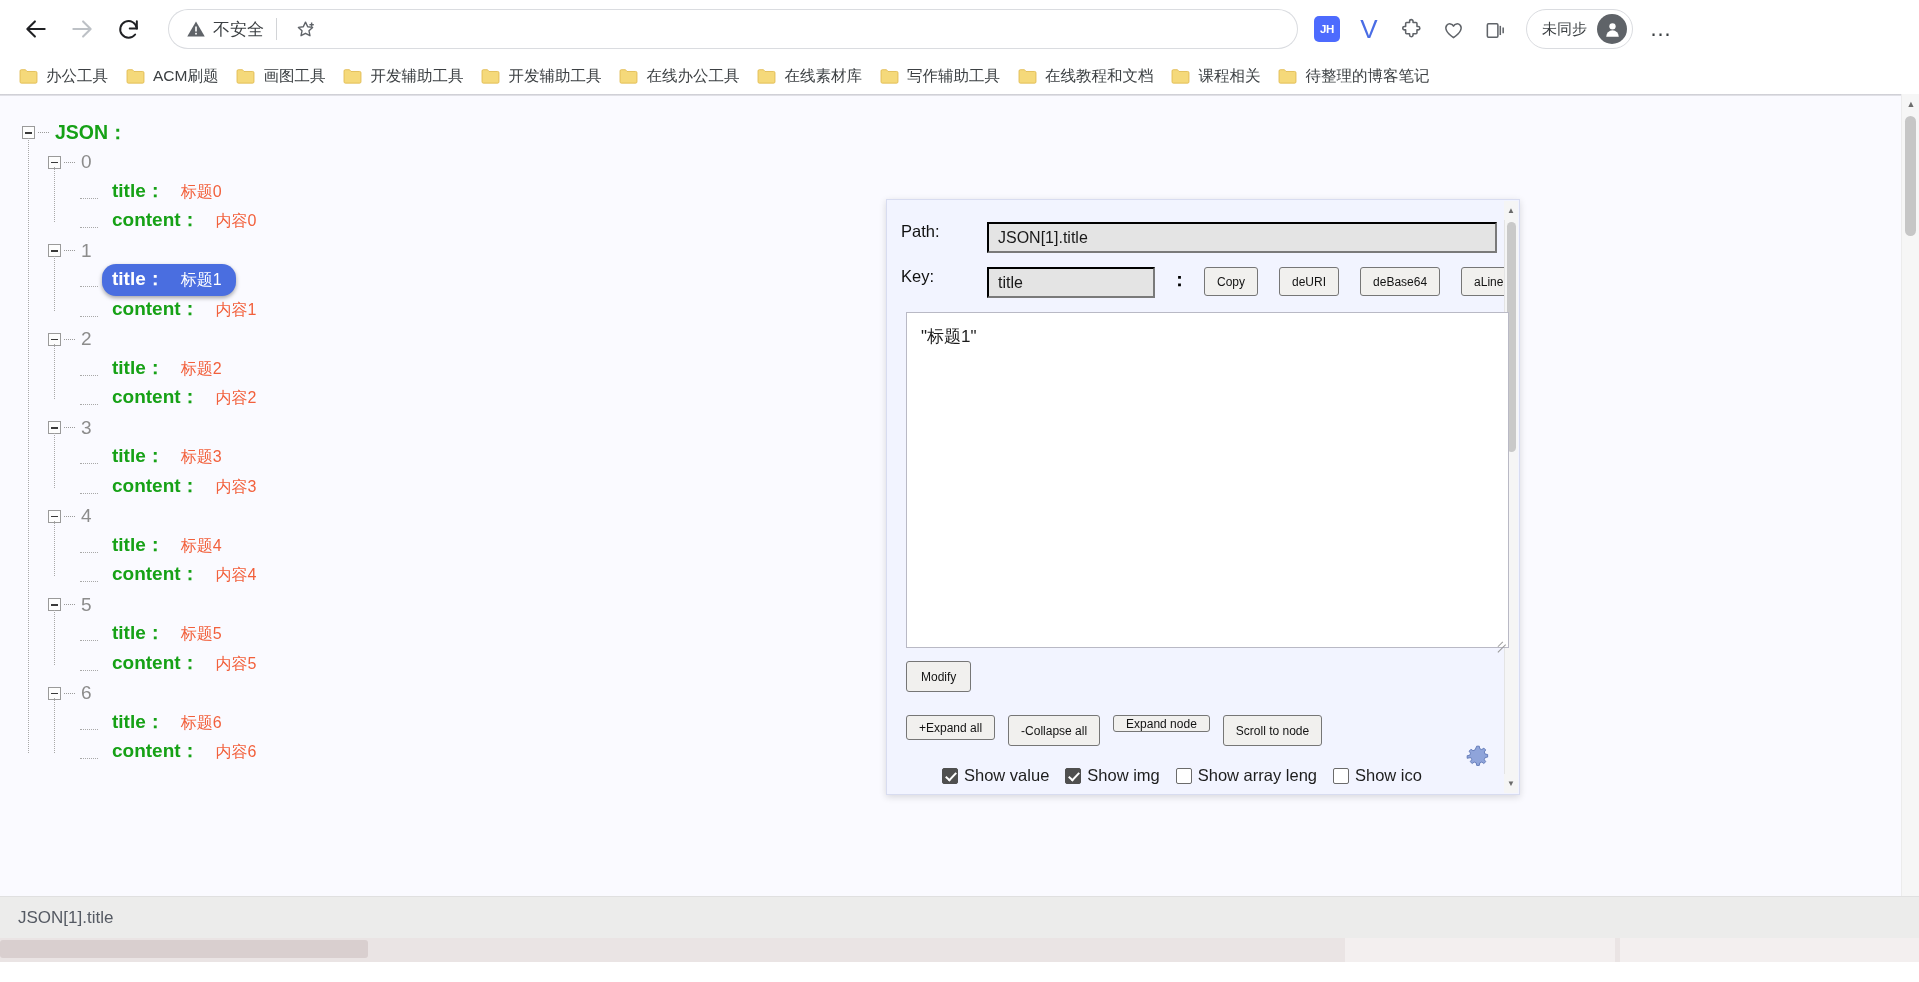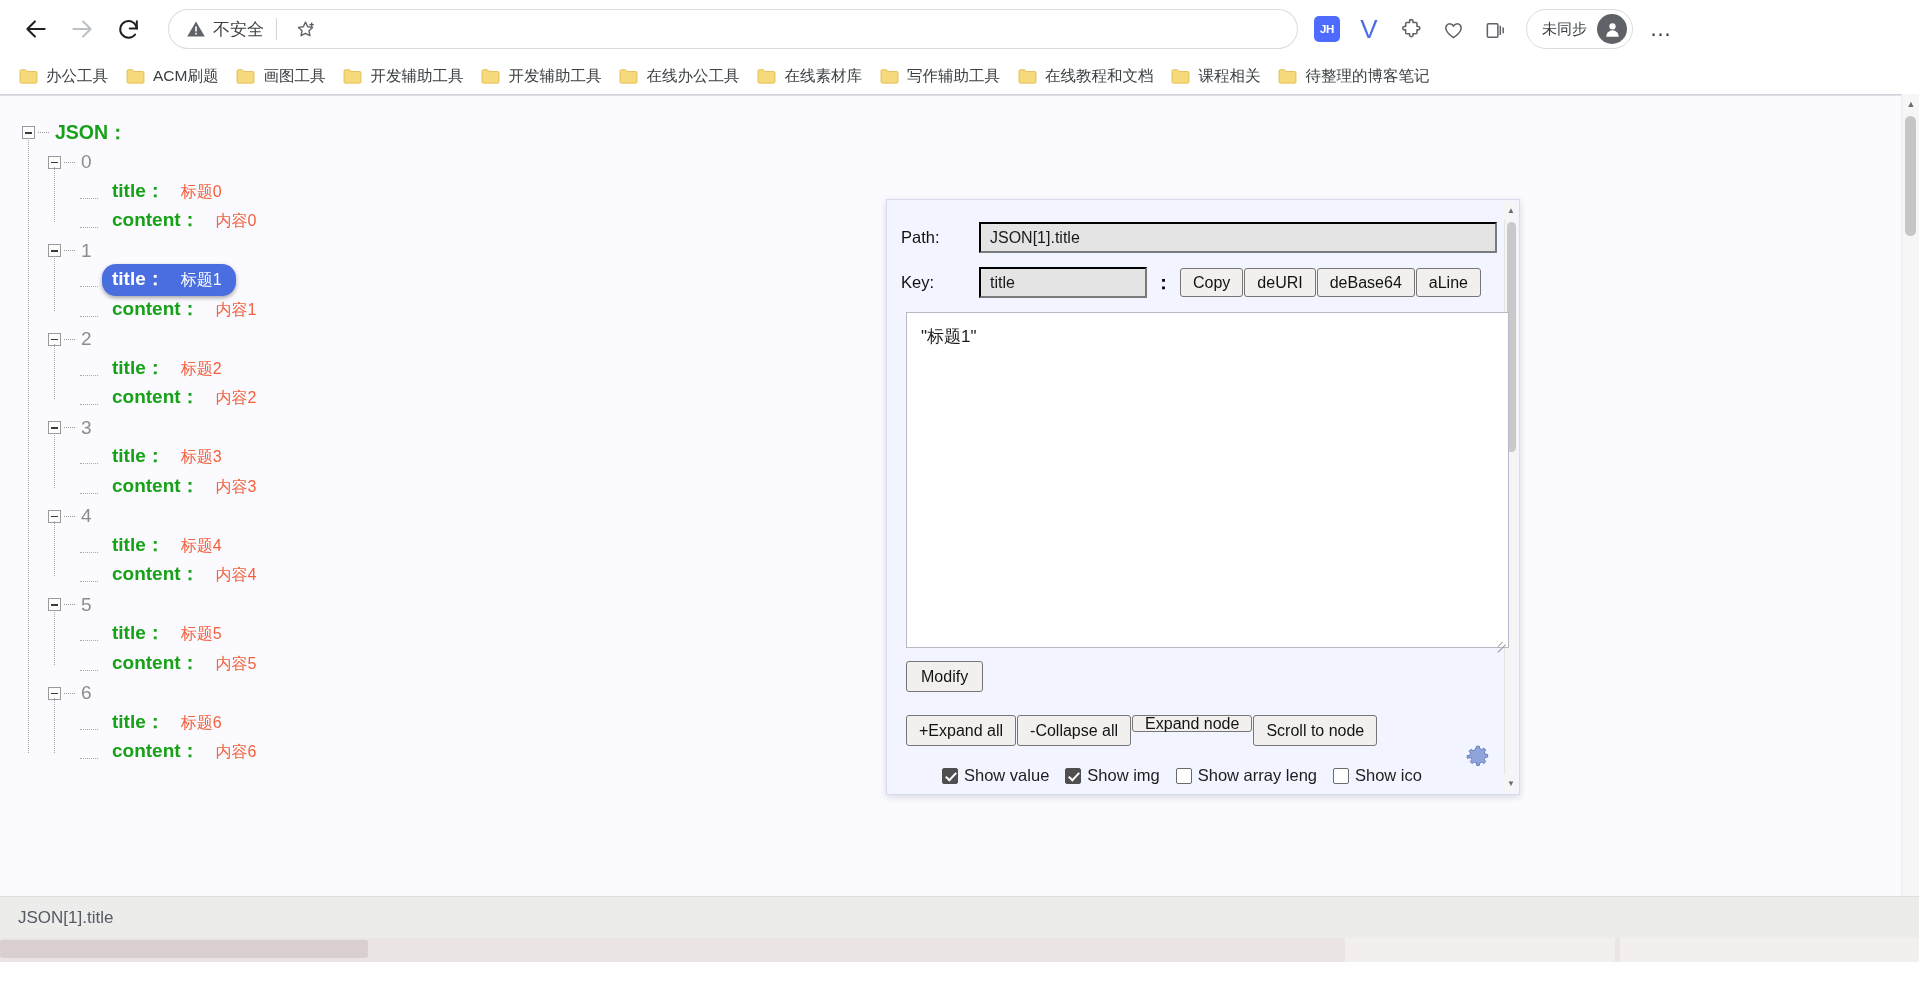--- a/index.html
+++ b/index.html
@@ -319,22 +319,22 @@
   }
   .scroll-arrow.up { top: 1px; }
   .scroll-arrow.down { bottom: 1px; }
 
   .panel-inner {
     padding: 22px 22px 0 14px;
     height: 100%;
   }
   .frow {
     display: flex;
-    align-items: center;
     margin-bottom: 14px;
+    gap: 8px;
   }
   .flabel {
     width: 78px;
     font-size: 16.5px;
     color: #111;
     flex: 0 0 auto;
   }
   .ffield {
     background: #e4e4e4;
     border: 2px solid #000;
@@ -354,27 +354,27 @@
     font-size: 19px;
     margin: 0 7px;
     color: #000;
   }
   .btn {
     background: #f1f0ee;
     border: 1px solid #767676;
     border-radius: 3px;
     height: 29px;
     padding: 0 12px;
-    font-size: 16px;
+    font-size: 12px;
     color: #131313;
     font-family: "Liberation Sans", sans-serif;
     display: inline-flex;
     align-items: center;
     justify-content: center;
-    margin-right: 1px;
+    margin-right: 13px;
   }
   .textarea {
     margin: 8px 0 0 5px;
     width: 603px;
     height: 336px;
     background: #ffffff;
     border: 1px solid #b9b9c5;
     position: relative;
     padding: 12px 14px;
     font-size: 17px;
@@ -893,21 +893,21 @@
           <i style="width:11px; right:0; bottom:0;"></i>
           <i style="width:7px; right:0; bottom:0; transform:rotate(-45deg) translate(0,-4px);"></i>
         </span>
       </div>
 
       <div class="row-modify">
         <button class="btn" style="height:31px; padding:0 14px;">Modify</button>
       </div>
 
       <div class="row-actions">
-        <button class="btn" style="height:31px;">+Expand all</button>
+        <button class="btn" style="height:25px;">+Expand all</button>
         <button class="btn" style="height:31px;">-Collapse all</button>
         <button class="btn" style="height:17px;">Expand node</button>
         <button class="btn" style="height:31px;">Scroll to node</button>
       </div>
 
       <div class="row-checks">
         <label class="chk">
           <span class="box on"></span>
           <span>Show value</span>
         </label>

